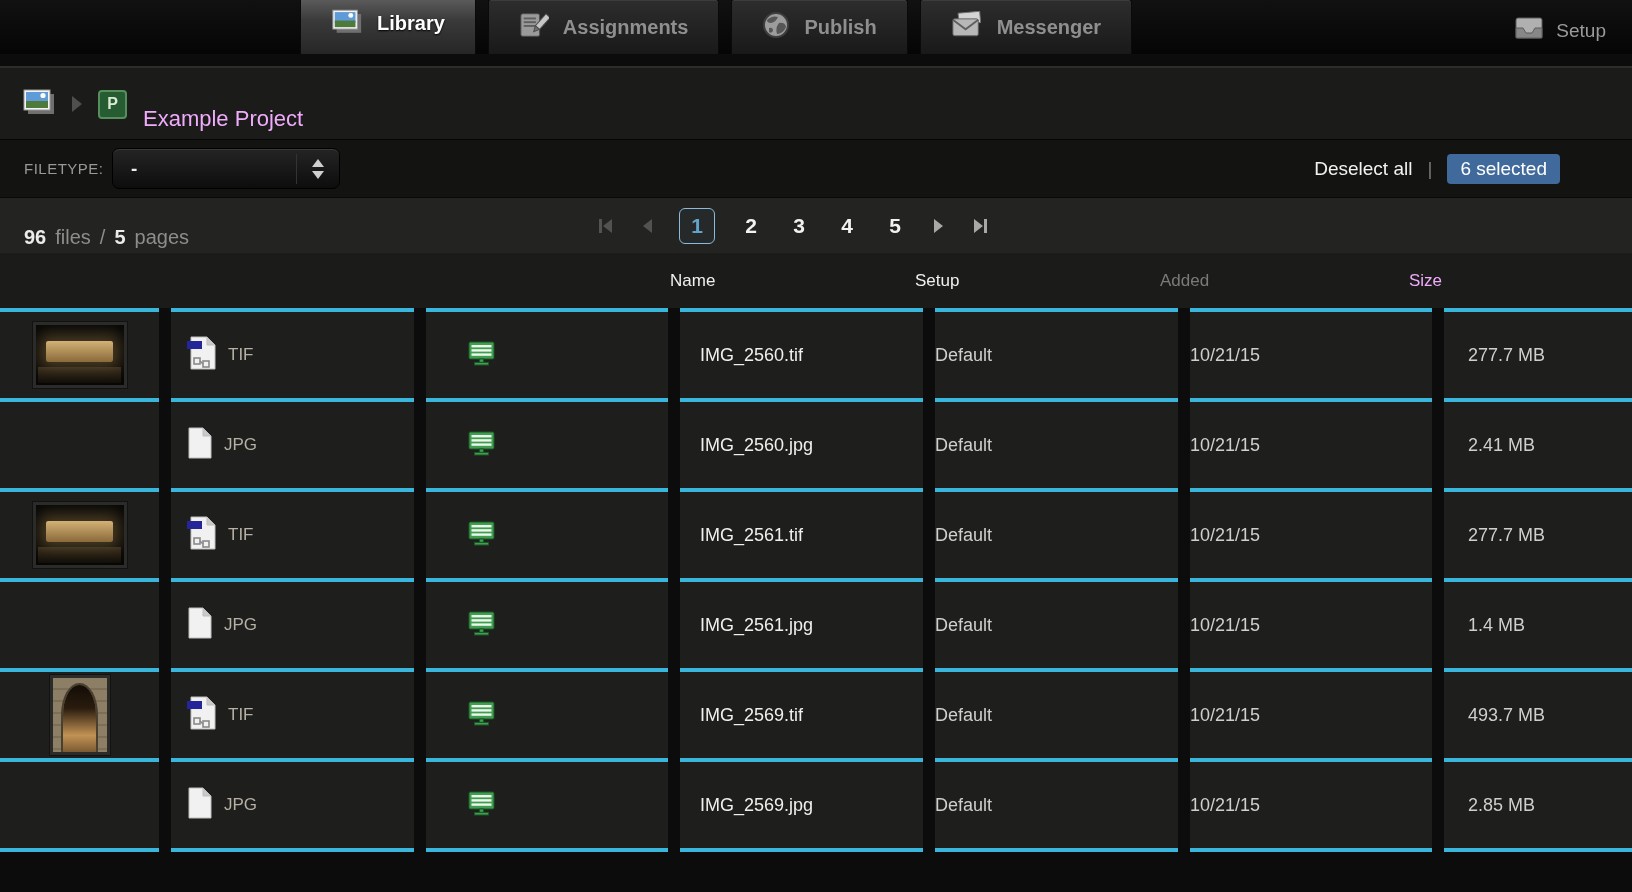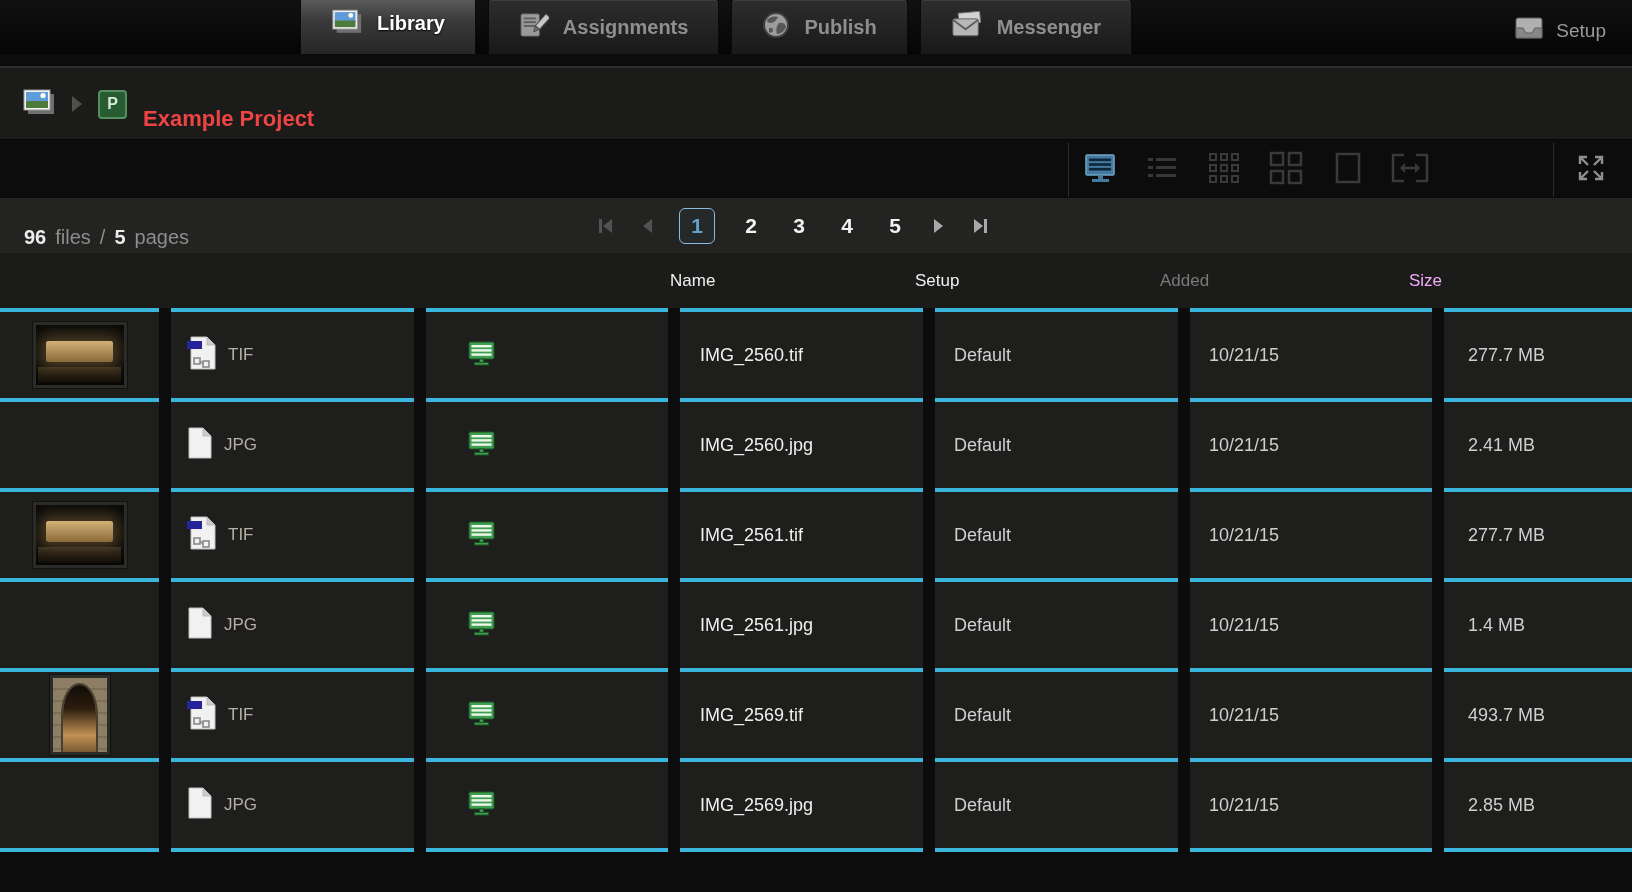--- a/index.html
+++ b/index.html
@@ -15,21 +15,21 @@
        box-shadow:inset 0 1px 0 #3c3c3c;cursor:pointer;white-space:nowrap;}
   .tab.active{height:61px;background:linear-gradient(#656565,#3a3a3a 45%,#262626);
        color:#fff;box-shadow:inset 0 1px 0 #8f8f8f;text-shadow:0 1px 2px #000;}
   .inboxbtn{position:absolute;right:26px;top:16px;display:flex;align-items:center;gap:12px;
        color:#9b9b9b;font-size:19px;cursor:pointer;}
 
   
   .crumbbar{position:absolute;top:66px;left:0;right:0;height:74px;background:#1b1b1a;
        border-top:2px solid #2d2d2c;box-sizing:border-box;border-bottom:1px solid #060606;}
   .crumb{position:absolute;left:22px;top:0;height:72px;display:flex;align-items:center;gap:16px;}
-  .crumb-title{font-size:22px;font-weight:bold;color:#ef4444;margin-top:29px;}
+  .crumb-title{font-size:22px;font-weight:normal;color:#f0abfc;margin-top:29px;}
   .chev{width:0;height:0;border-left:10px solid #4f4f4e;border-top:8px solid transparent;border-bottom:8px solid transparent;}
   .pbadge{width:29px;height:29px;background:#275b31;border:2px solid #55905c;border-radius:4px;
        box-sizing:border-box;display:flex;align-items:center;justify-content:center;
        color:#d9ead6;font-size:16px;font-weight:bold;}
   .viewtools{position:absolute;left:1068px;top:66px;height:72px;display:flex;align-items:center;}
   .vdiv{width:1px;height:54px;background:#2b2b2a;}
   .vbtn{width:62px;display:flex;justify-content:center;align-items:center;cursor:pointer;}
   .vspacer{width:112px;}
   .vbtn-full{width:74px;}
 
@@ -70,21 +70,21 @@
 
   
   .ftable{position:absolute;top:308px;left:0;width:1630px;display:grid;
        grid-template-columns:159px 243px 242px 243px 243px 242px 246px;column-gap:12px;}
   .sline{height:4px;background:#3ab5dc;}
   .cell{height:86px;background:#1e1e1c;display:flex;align-items:center;box-sizing:border-box;}
   .c-thumb{justify-content:center;}
   .c-type{padding-left:16px;gap:11px;}
   .c-sicon{padding-left:42px;}
   .c-name{padding-left:20px;font-size:18px;color:#f0f0f0;}
-  .c-text{padding-left:19px;font-size:18px;color:#cfcfcf;}
+  .c-text{font-size:18px;color:#cfcfcf;}
   .c-size{padding-left:24px;}
   .typelabel{font-size:17px;color:#b6b0a5;}
 
   
   .thumb{border:3px solid #2b2b29;outline:1px solid #121210;background:#070707;position:relative;overflow:hidden;}
   .thumb.monument{width:88px;height:60px;}
   .thumb.monument::before{content:"";position:absolute;left:12%;right:12%;top:26%;height:36%;
        background:linear-gradient(#d3b176,#8a6a3a);border-radius:2px;
        box-shadow:0 0 16px 7px rgba(200,160,90,.35);}
   .thumb.monument::after{content:"";position:absolute;left:3%;right:3%;bottom:4%;height:26%;
@@ -257,20 +257,35 @@
               <path d="M12 12 L5 5 M4 11 L4 4 L11 4"></path>
               <path d="M18 12 L25 5 M19 4 L26 4 L26 11"></path>
               <path d="M12 18 L5 25 M4 19 L4 26 L11 26"></path>
               <path d="M18 18 L25 25 M26 19 L26 26 L19 26"></path>
             </svg>
         </span>
       </div>
     </div>
   </section>
 
+  <section class="filterbar">
+    <span class="ft-label">FILETYPE:</span>
+    <div class="dropdown">
+      <span class="dd-value">-</span>
+      <span class="dd-spin">
+        <span class="arr-up"></span>
+        <span class="arr-dn"></span>
+      </span>
+    </div>
+    <div class="selctl">
+      <span class="desel">Deselect all</span>
+      <span class="selsep">|</span>
+      <span class="selbadge">6 selected</span>
+    </div>
+  </section>
 
   <section class="pagebar">
     <div class="counts">
       <b>96</b>
       <span>files</span>
       <span>/</span>
       <b>5</b>
       <span>pages</span>
     </div>
     <div class="pager">

